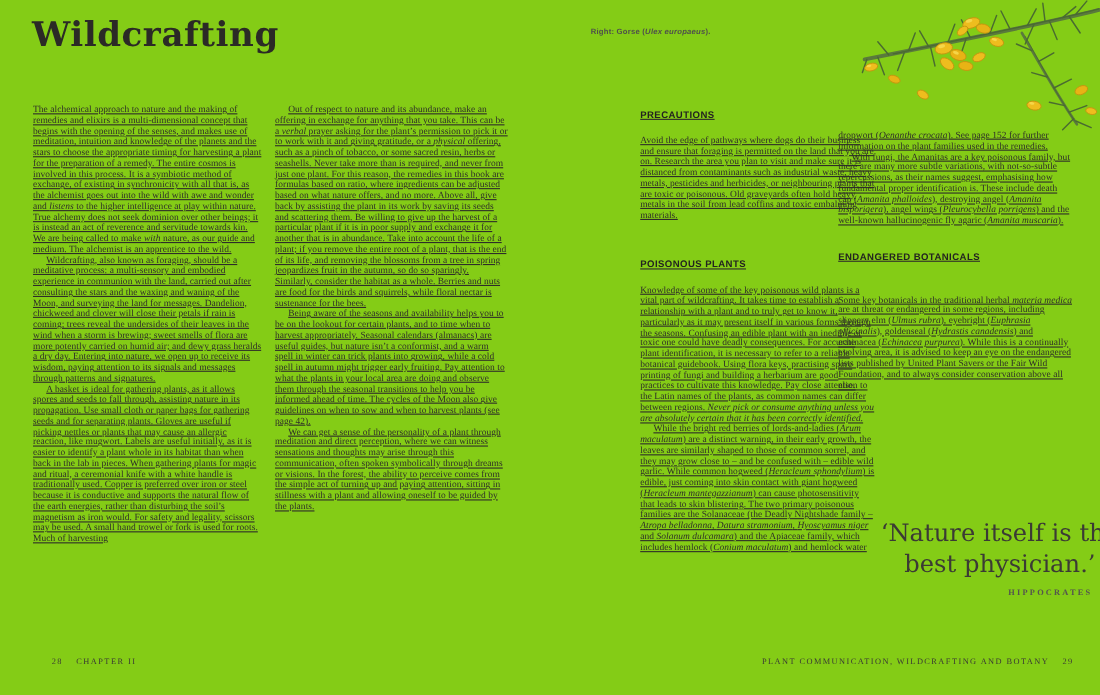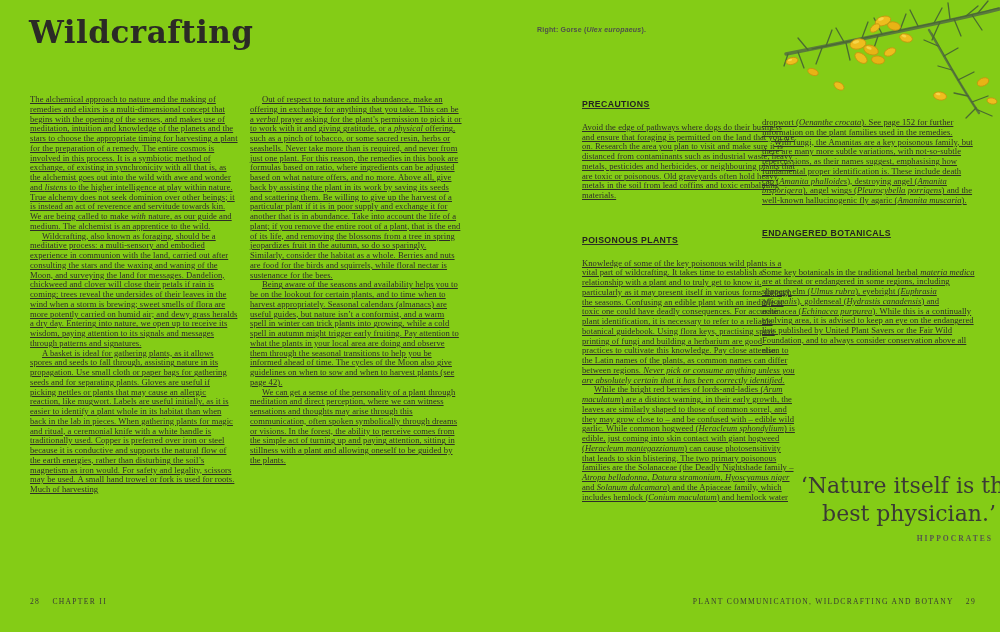--- a/index.html
+++ b/index.html
@@ -34,21 +34,21 @@
   }
   .quote-attr{
     margin-top:7px;text-align:right;padding-right:30px;
     font-family:Liberation Serif, serif;font-size:7.6px;font-weight:bold;
     letter-spacing:2px;color:#55544f;
   }
   .footer{
     position:absolute;top:597px;font-size:7.6px;letter-spacing:1.3px;
     color:#3a3934;font-family:"Liberation Serif",serif;white-space:nowrap;
   }
-  .footer-left{left:30px;}
+  .footer-left{left:47px;}
   .footer-right{right:24px;}
   .footer .num{margin:0 9px 0 0;}
   .footer-right .num{margin:0 0 0 9px;}
   .gorse{position:absolute;right:0;top:0;width:218px;height:122px;}
 </style>
 </head>
 <body>
 
 <div class="spread">
 

